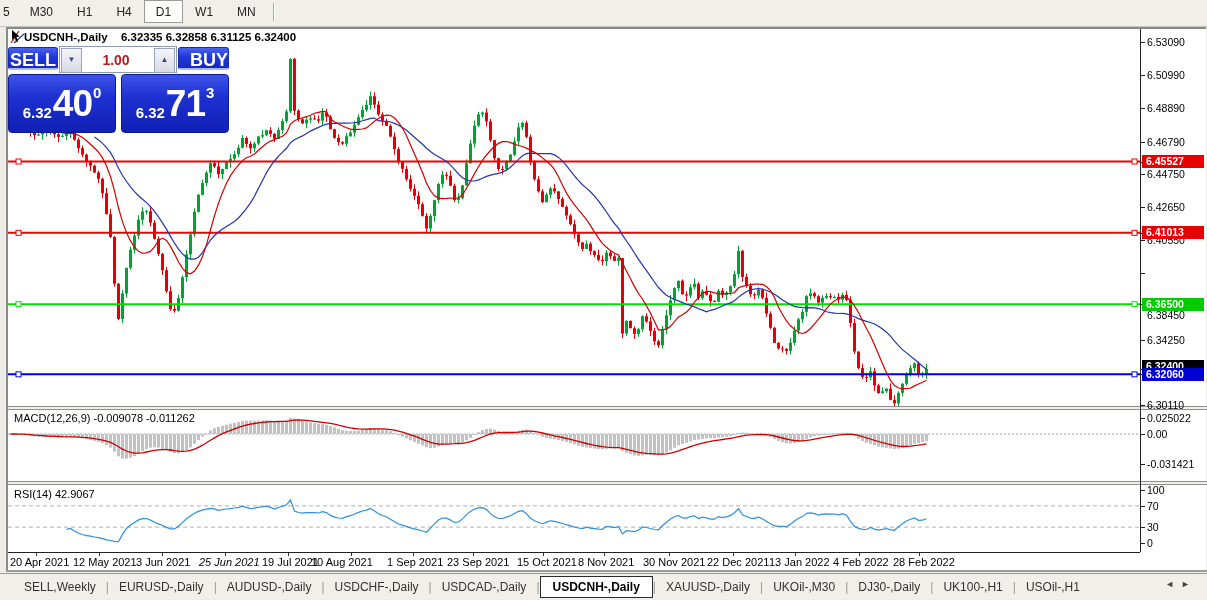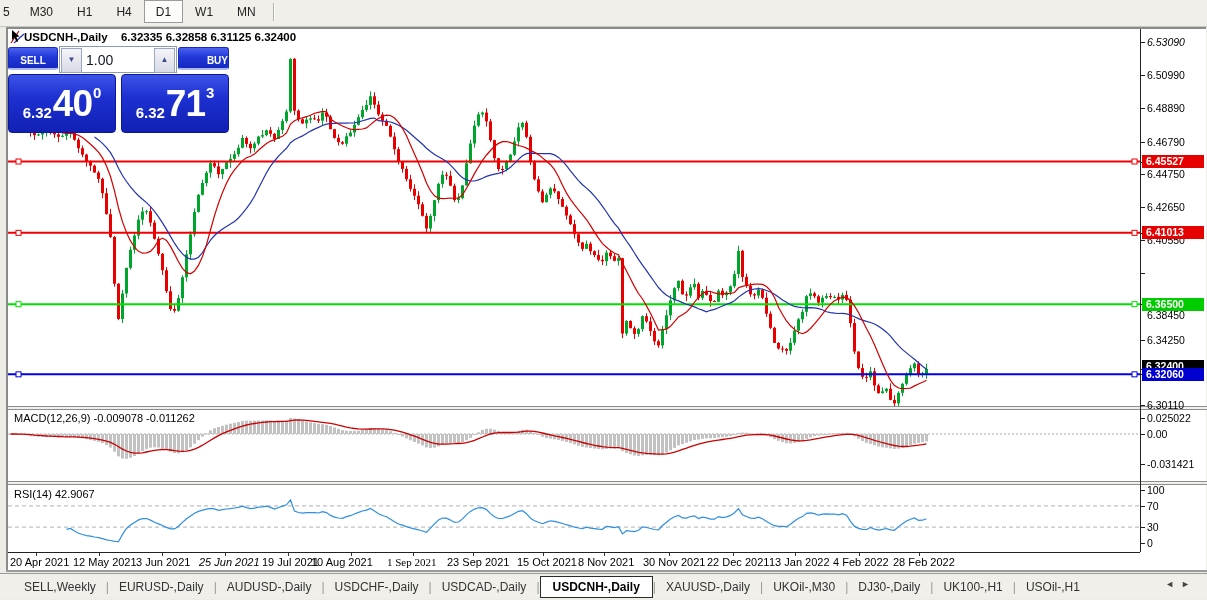--- a/index.html
+++ b/index.html
@@ -21,33 +21,33 @@
              border-top:1px solid #8e8e8e;border-bottom:1px solid #8e8e8e;}
   #axis-sep{position:absolute;left:1140px;top:29px;width:1px;height:523px;background:#222;}
   #haxis-line{position:absolute;left:8px;top:552px;width:1132px;height:1px;background:#222;}
   svg.layer{position:absolute;display:block;}
   
   #chart-title{position:absolute;left:24px;top:31px;font-size:11.5px;font-weight:bold;color:#000;}
   #chart-title .gap{display:inline-block;width:10px;}
   #title-icon{position:absolute;left:10px;top:30px;}
   
   #trade-panel{position:absolute;left:8px;top:44px;width:221px;height:90px;font-weight:bold;}
-  .tp-btn{position:absolute;height:23px;border-radius:3px;color:#fff;font-size:10px;text-align:center;
+  .tp-btn{position:absolute;height:23px;border-radius:3px;color:#fff;font-size:18px;text-align:center;
           line-height:25px;background:linear-gradient(#4a62ef 0%,#2038d8 45%,#1528c0 100%);
           border:1px solid #1a2ab8;box-sizing:border-box;border-bottom:2px solid #aab8ff;cursor:pointer;}
   #tp-sell{left:0;top:3px;width:50px;}
   #tp-buy{left:170px;top:3px;width:51px;text-align:right;}
   #tp-spin{position:absolute;left:51px;top:2px;width:118px;height:27px;background:#fff;
            border:1px solid #8a9ab8;box-sizing:border-box;}
   .spin-btn{position:absolute;top:1px;width:19px;height:23px;background:linear-gradient(#f4f4f8,#d8dae6);
             border:1px solid #9aa6c0;text-align:center;line-height:22px;font-size:8px;color:#3a4a8a;cursor:pointer;}
   #spin-dn{left:1px;}
   #spin-up{right:1px;}
-  #tp-volume{position:absolute;right:28px;top:4px;width:60px;font-size:14px;color:#0f172a;text-align:left;
-             font-weight:normal;border:none;outline:none;background:transparent;font-family:"Liberation Sans",sans-serif;}
+  #tp-volume{position:absolute;right:28px;top:4px;width:60px;font-size:14px;color:#b91c1c;text-align:center;
+             font-weight:bold;border:none;outline:none;background:transparent;font-family:"Liberation Sans",sans-serif;}
   .tp-price{position:absolute;top:30px;width:108px;height:59px;border-radius:4px;color:#fff;
             background:linear-gradient(#3c53e8 0%,#1d30d0 40%,#1120b4 100%);border:1px solid #0d1898;
             box-sizing:border-box;display:flex;align-items:center;justify-content:center;}
   #tp-bid{left:0;}
   #tp-ask{left:113px;}
   .tp-small{font-size:15px;margin-top:18px;}
   .tp-big{font-size:37px;letter-spacing:-1px;margin:7px 1px;}
   .tp-sup{font-size:15px;margin-bottom:22px;}
   
   #price-axis{position:absolute;left:1141px;top:29px;width:66px;height:523px;font-size:10.5px;color:#000;}
@@ -829,21 +829,21 @@
     <span class="tp-big">71</span>
     <span class="tp-sup">3</span>
   </div>
 </div>
 
 <div class="ind-label" style="left:14px;top:412px;">MACD(12,26,9) -0.009078 -0.011262</div>
 <div class="ind-label" style="left:14px;top:488px;">RSI(14) 42.9067</div>
 
 <div id="price-axis">
     <div class="pa-tick" style="top: 13px;"></div>
-    <div class="pa-label" style="top: 7px; font-style: italic;">6.53090</div>
+    <div class="pa-label" style="top: 7px;">6.53090</div>
     <div class="pa-tick" style="top: 46.1858px;"></div>
     <div class="pa-label" style="top: 40.1858px;">6.50990</div>
     <div class="pa-tick" style="top: 79.3717px;"></div>
     <div class="pa-label" style="top: 73.3717px;">6.48890</div>
     <div class="pa-tick" style="top: 112.558px;"></div>
     <div class="pa-label" style="top: 106.558px;">6.46790</div>
     <div class="pa-tick" style="top: 144.795px;"></div>
     <div class="pa-label" style="top: 138.795px;">6.44750</div>
     <div class="pa-tick" style="top: 177.981px;"></div>
     <div class="pa-label" style="top: 171.981px;">6.42650</div>
@@ -887,21 +887,21 @@
     <div class="da-label" style="left: 73px;">12 May 2021</div>
     <div class="da-tick" style="left: 162px;"></div>
     <div class="da-label" style="left: 136px;">3 Jun 2021</div>
     <div class="da-tick" style="left: 225px;"></div>
     <div class="da-label" style="left: 199px; font-style: italic;">25 Jun 2021</div>
     <div class="da-tick" style="left: 288px;"></div>
     <div class="da-label" style="left: 262px;">19 Jul 2021</div>
     <div class="da-tick" style="left: 351px;"></div>
     <div class="da-label" style="left: 311px;">10 Aug 2021</div>
     <div class="da-tick" style="left: 413px;"></div>
-    <div class="da-label" style="left: 387px; font-family: Liberation Serif, serif;">1 Sep 2021</div>
+    <div class="da-label" style="left: 387px;">1 Sep 2021</div>
     <div class="da-tick" style="left: 473px;"></div>
     <div class="da-label" style="left: 447px;">23 Sep 2021</div>
     <div class="da-tick" style="left: 543px;"></div>
     <div class="da-label" style="left: 517px;">15 Oct 2021</div>
     <div class="da-tick" style="left: 604px;"></div>
     <div class="da-label" style="left: 578px;">8 Nov 2021</div>
     <div class="da-tick" style="left: 669px;"></div>
     <div class="da-label" style="left: 643px;">30 Nov 2021</div>
     <div class="da-tick" style="left: 733px;"></div>
     <div class="da-label" style="left: 707px;">22 Dec 2021</div>

